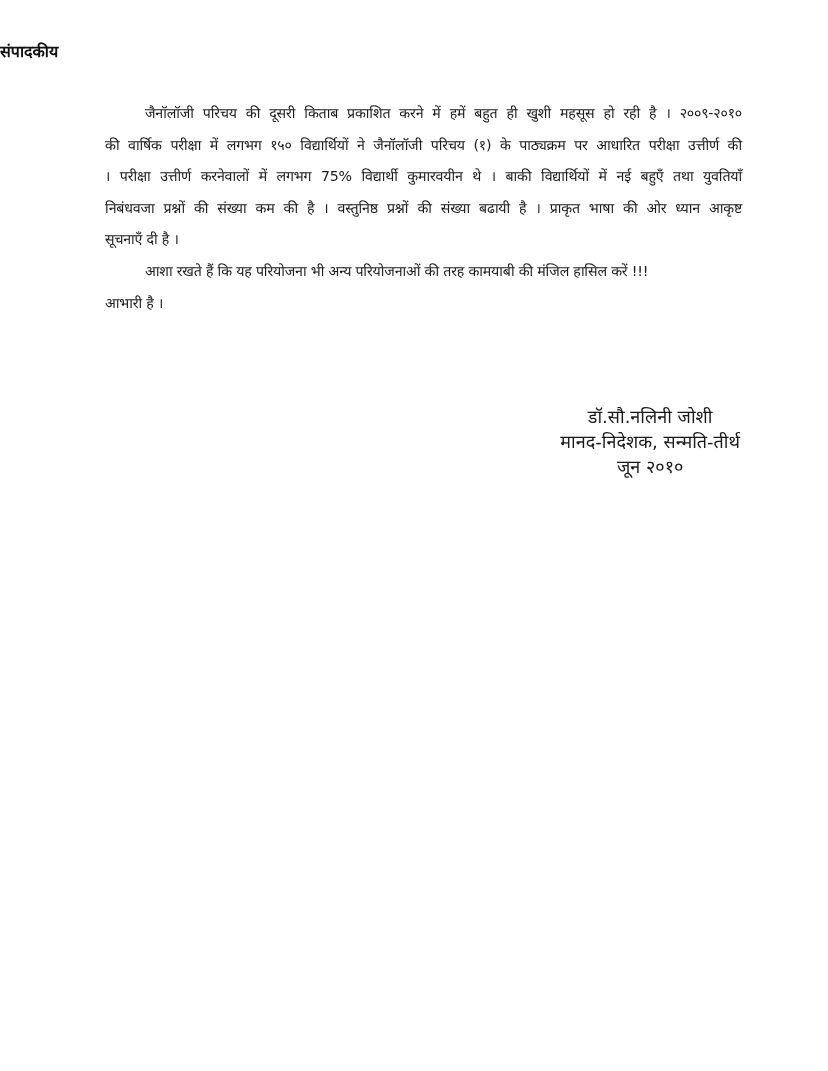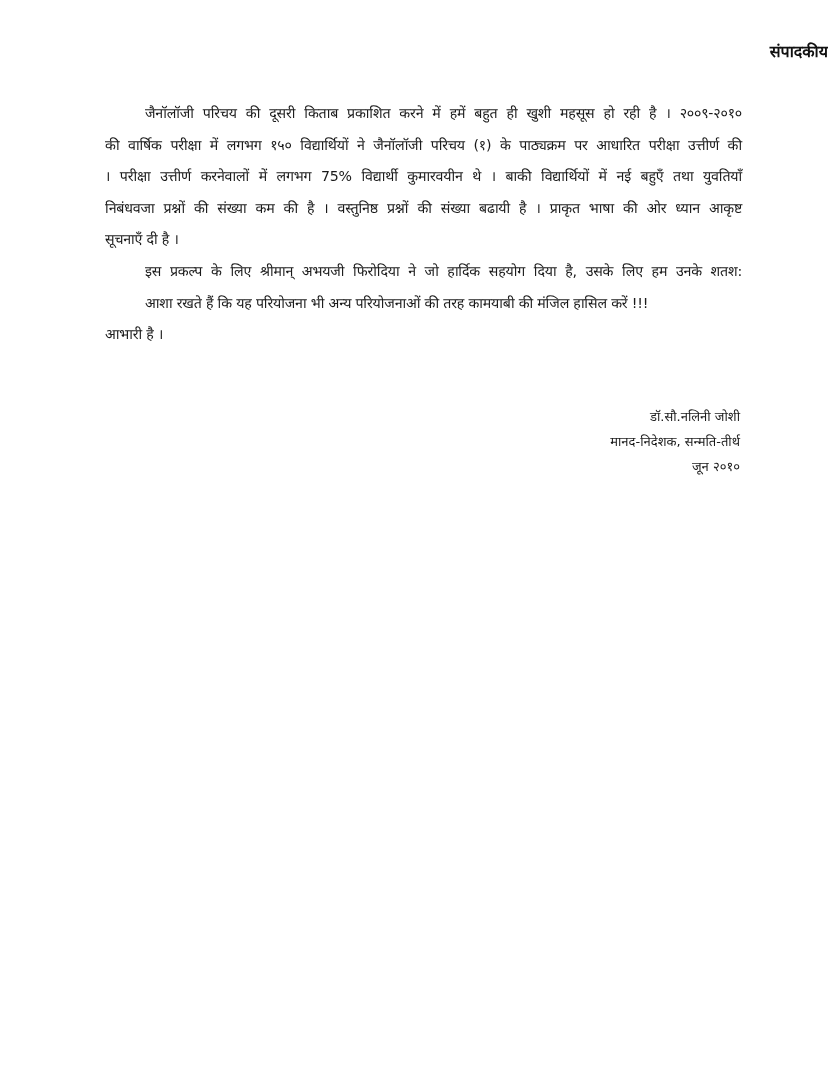--- a/index.html
+++ b/index.html
@@ -20,21 +20,21 @@
       left: 0; top: 0;
       width: 828px;
       height: 1071px;
       background: #ffffff;
     }
     .title {
       position: absolute;
       left: 0;
       width: 828px;
       top: 40px;
-      text-align: right;
+      text-align: left;
       font-size: 16px;
       font-weight: bold;
       line-height: 24px;
       color: #111;
     }
     .body-text {
       position: absolute;
       left: 105px;
       top: 94px;
       width: 637px;
@@ -54,22 +54,22 @@
     .line.indent {
       padding-left: 40px;
     }
     .line.last {
       text-align-last: left;
     }
     .signature {
       position: absolute;
       right: 88px;
       top: 404px;
-      text-align: right;
-      font-size: 13px;
+      text-align: center;
+      font-size: 18px;
       line-height: 25px;
       color: #1a1a1a;
     }
     .sig-line {
       display: block;
       white-space: nowrap;
     }
   </style>
 </head>
 <body>
@@ -80,21 +80,20 @@
 
   <div class="body-text">
 
     <span class="line indent">जैनॉलॉजी परिचय की दूसरी किताब प्रकाशित करने में हमें बहुत ही खुशी महसूस हो रही है । २००९-२०१०</span>
     <span class="line">की वार्षिक परीक्षा में लगभग १५० विद्यार्थियों ने जैनॉलॉजी परिचय (१) के पाठ्यक्रम पर आधारित परीक्षा उत्तीर्ण की</span>
     <span class="line">। परीक्षा उत्तीर्ण करनेवालों में लगभग 75% विद्यार्थी कुमारवयीन थे । बाकी विद्यार्थियों में नई बहुएँ तथा युवतियाँ</span>
 
     <span class="line">निबंधवजा प्रश्नों की संख्या कम की है । वस्तुनिष्ठ प्रश्नों की संख्या बढायी है । प्राकृत भाषा की ओर ध्यान आकृष्ट</span>
     <span class="line last">सूचनाएँ दी है ।</span>
 
-    <span class="line indent">इस प्रकल्प के लिए श्रीमान् अभयजी फिरोदिया ने जो हार्दिक सहयोग दिया है, उसके लिए हम उनके शतश:</span>
     <span class="line indent last">आशा रखते हैं कि यह परियोजना भी अन्य परियोजनाओं की तरह कामयाबी की मंजिल हासिल करें !!!</span>
 
     <span class="line last">आभारी है ।</span>
   </div>
 
   <div class="signature">
     <span class="sig-line">डॉ.सौ.नलिनी जोशी</span>
     <span class="sig-line">मानद-निदेशक, सन्मति-तीर्थ</span>
     <span class="sig-line">जून २०१०</span>
   </div>

